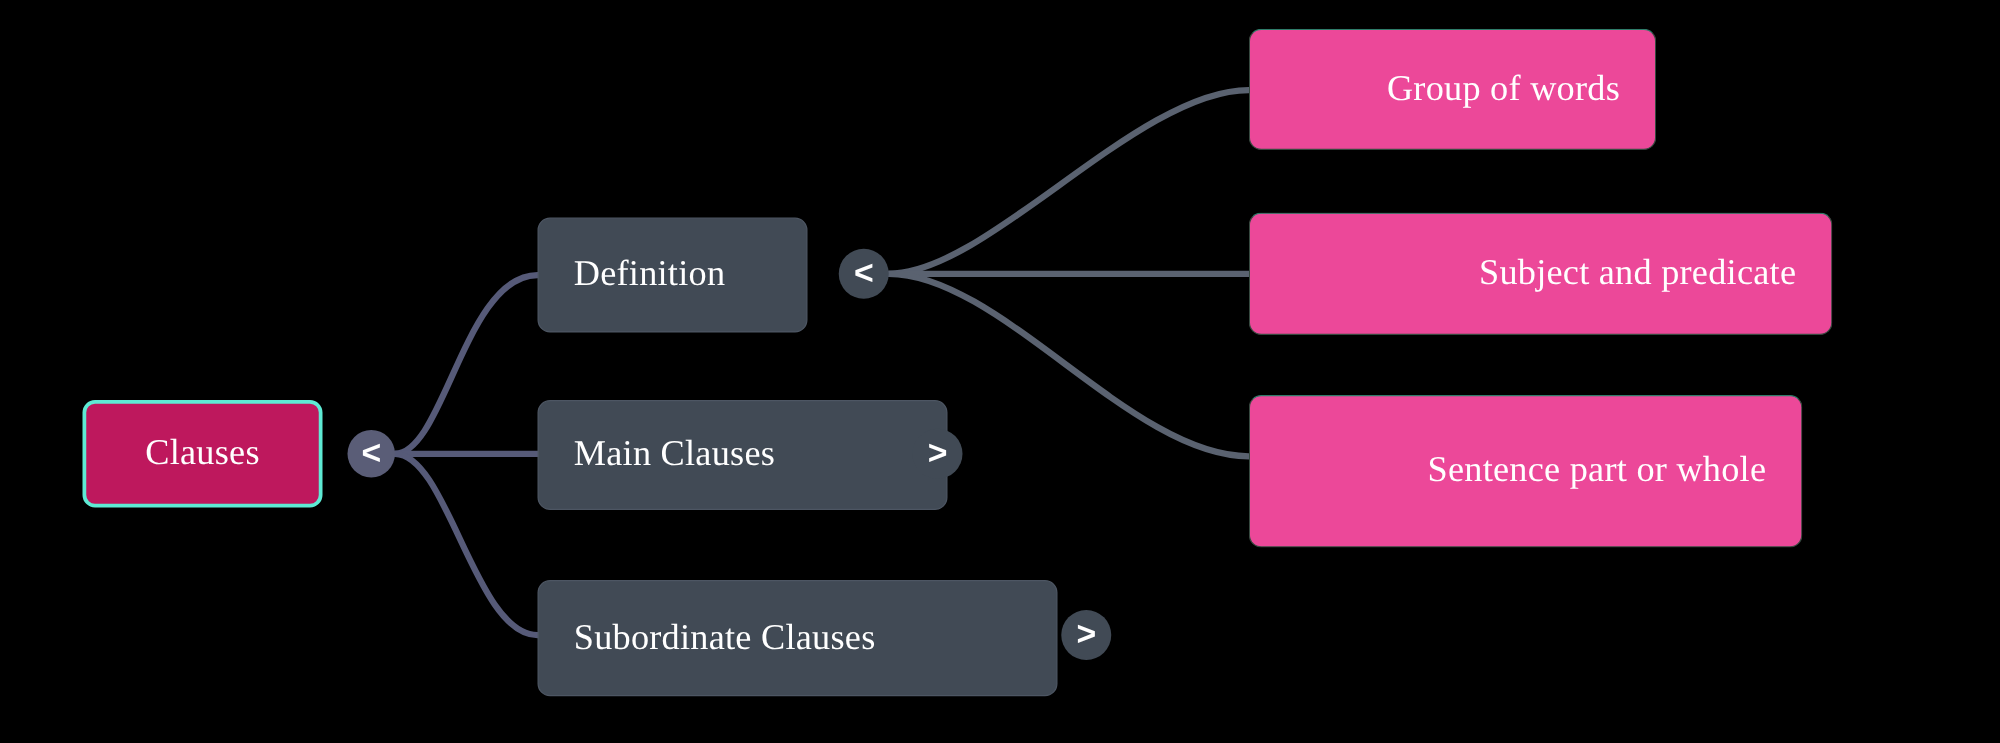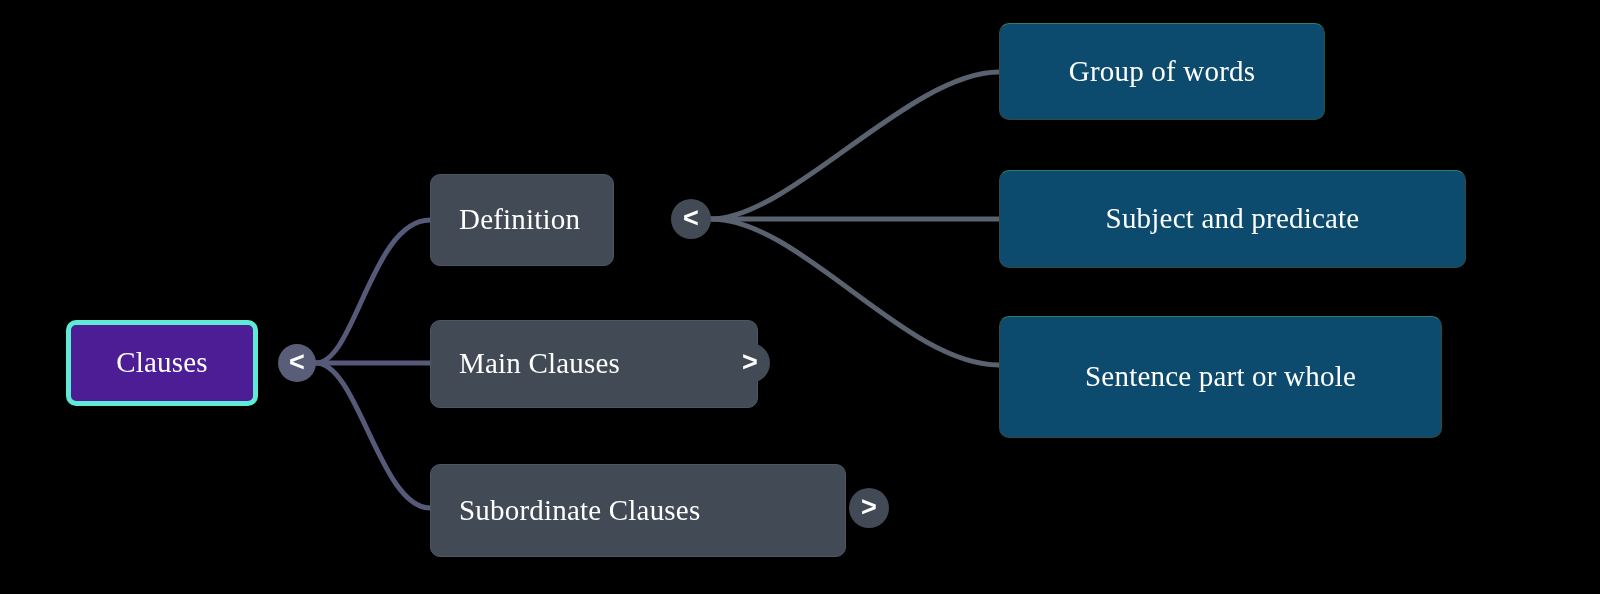--- a/index.html
+++ b/index.html
@@ -32,34 +32,34 @@
     border-radius: 10px;
     color: #ffffff;
     font-size: 29px;
     line-height: 1.1;
     letter-spacing: 0.2px;
     white-space: nowrap;
     padding: 0 28px;
     z-index: 3;
   }
   .node-root {
-    background: #4c1d95;
-    border: 5px solid #5eead4;
+    background: #be185d;
+    border: 3px solid #5eead4;
     justify-content: center;
   }
   .node-branch {
     background: #414a55;
     border: 1px solid #4d5663;
     justify-content: flex-start;
   }
   .node-leaf {
-    background: #0c4a6e;
+    background: #ec4899;
     border: 1px solid #36493f;
     border-top: 1.5px solid #2f7d6a;
-    justify-content: center;
+    justify-content: flex-end;
   }
   .toggle {
     position: absolute;
     display: flex;
     align-items: center;
     justify-content: center;
     border-radius: 50%;
     color: #ffffff;
     font-size: 27px;
     font-weight: 700;
@@ -95,21 +95,21 @@
 
   <div class="node node-root" id="tpl-root" style="left: 66px; top: 320px; width: 192px; height: 86px;">
     <span>Clauses</span>
   </div>
 
   <div class="toggle toggle-root" id="tpl-root-toggle" style="left: 278px; top: 344px; width: 38px; height: 38px;">
     <span class="toggle-chev">&lt;</span>
   </div>
 
   <div id="branch-host">
-      <div class="node node-branch" style="left: 430px; top: 174px; width: 184px; height: 92px;">
+      <div class="node node-branch" style="left: 430px; top: 174px; width: 216px; height: 92px;">
         <span>Definition</span>
       </div>
       <div class="toggle toggle-branch" style="left: 671px; top: 199px; width: 40px; height: 40px;">
         <span class="toggle-chev">&lt;</span>
       </div>
       <div class="node node-branch" style="left: 430px; top: 320px; width: 328px; height: 88px;">
         <span>Main Clauses</span>
       </div>
       <div class="toggle toggle-branch" style="left: 730px; top: 343px; width: 40px; height: 40px;">
         <span class="toggle-chev">&gt;</span>

